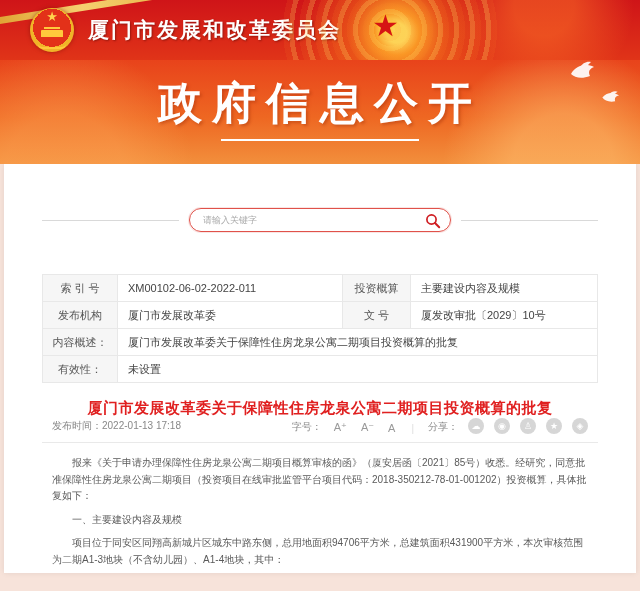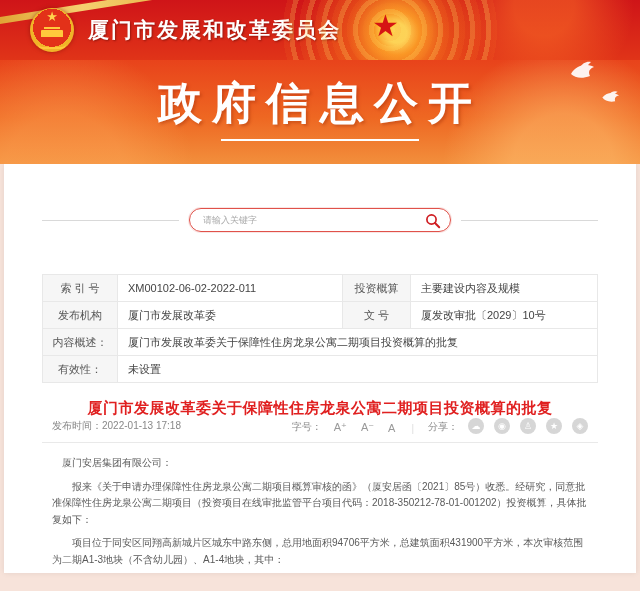--- a/index.html
+++ b/index.html
@@ -206,19 +206,19 @@
         <span class="share-icon">☁</span>
         <span class="share-icon">◉</span>
         <span class="share-icon">♙</span>
         <span class="share-icon">★</span>
         <span class="share-icon">◈</span>
       </div>
     </div>
     <div class="meta-hr"></div>
 
     <div class="article-body">
-      <p class="salutation">厦门安居集团有限公司：</p>
       <p>报来《关于申请办理保障性住房龙泉公寓二期项目概算审核的函》（厦安居函〔2021〕85号）收悉。经研究，同意批准保障性住房龙泉公寓二期项目（投资项目在线审批监管平台项目代码：2018-350212-78-01-001202）投资概算，具体批复如下：</p>
+      <p>一、主要建设内容及规模</p>
       <p>项目位于同安区同翔高新城片区城东中路东侧，总用地面积94706平方米，总建筑面积431900平方米，本次审核范围为二期A1-3地块（不含幼儿园）、A1-4地块，其中：</p>
     </div>
 
   </div>
 </div>
 
 </body></html>

